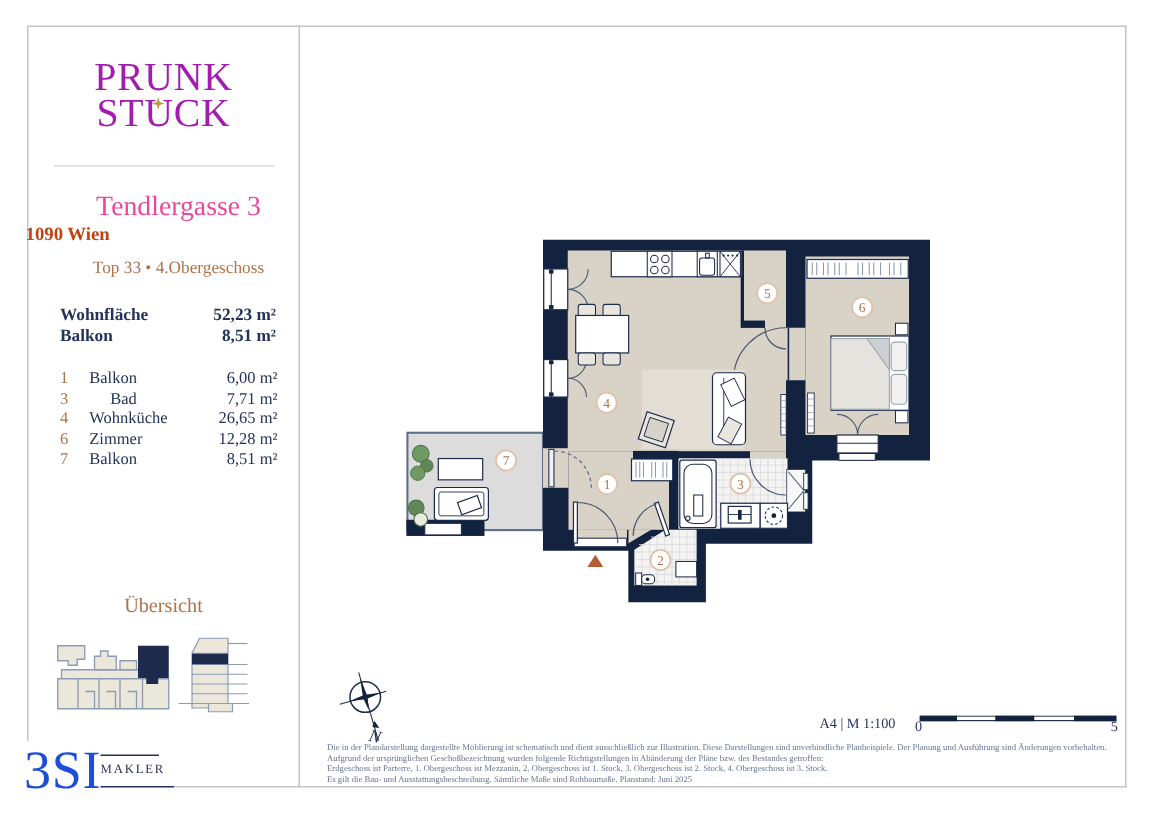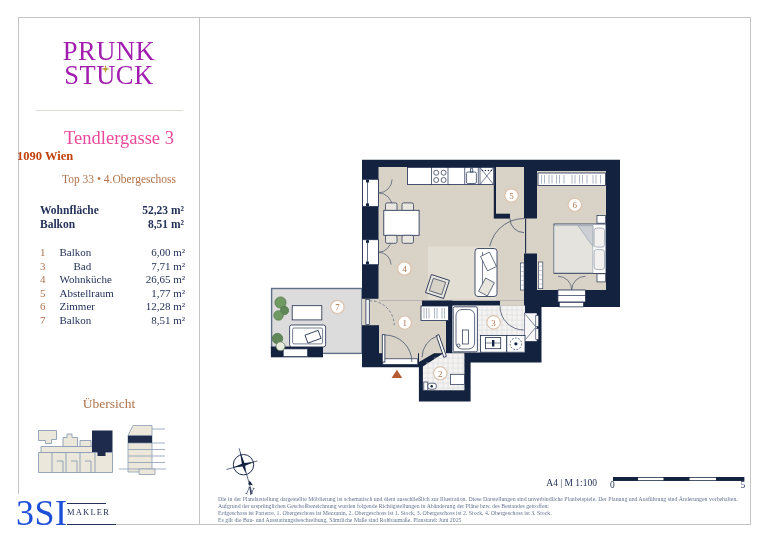--- a/index.html
+++ b/index.html
@@ -35,21 +35,20 @@
 <div class="abs" style="left:29px;top:173px;width:180px;text-align:center;font-size:11.5px;color:#b0724a;">Top 33 • 4.Obergeschoss</div>
 
 <div class="abs" style="left:40px;top:204px;width:144px;font-size:11.5px;font-weight:bold;color:#25335a;">Wohnfläche<span style="float:right;">52,23 m²</span></div>
 
 <div class="abs" style="left:40px;top:218px;width:144px;font-size:11.5px;font-weight:bold;color:#25335a;">Balkon<span style="float:right;">8,51 m²</span></div>
 
 <div class="abs" style="left:40px;top:246px;width:145px;font-size:11px;color:#25335a;line-height:13.6px;">
   <div><span style="color:#b0724a;">1</span><span style="margin-left:14px;">Balkon</span><span style="float:right;">6,00 m²</span></div>
   <div><span style="color:#b0724a;">3</span><span style="margin-left:28px;">Bad</span><span style="float:right;">7,71 m²</span></div>
   <div><span style="color:#b0724a;">4</span><span style="margin-left:14px;">Wohnküche</span><span style="float:right;">26,65 m²</span></div>
-  <div><span style="color:#b0724a;">5</span><span style="margin-left:14px;">Abstellraum</span><span style="float:right;">1,77 m²</span></div>
   <div><span style="color:#b0724a;">6</span><span style="margin-left:14px;">Zimmer</span><span style="float:right;">12,28 m²</span></div>
   <div><span style="color:#b0724a;">7</span><span style="margin-left:14px;">Balkon</span><span style="float:right;">8,51 m²</span></div>
 </div>
 
 <div class="abs" style="left:19px;top:396px;width:180px;text-align:center;font-size:13.5px;color:#b0724a;">Übersicht</div>
 
 <svg class="abs" style="left:33px;top:424px;" width="140" height="56" viewBox="33 424 140 56">
   <g fill="#ebe7da" stroke="#8b9cb3" stroke-width="0.9" stroke-linejoin="miter">
     <path d="M38.5,430.5 h18 v9 h-5 v4 h-6 v-3 h-7 z"></path>
     <path d="M41,446.5 h69 v6 h-69 z"></path>

